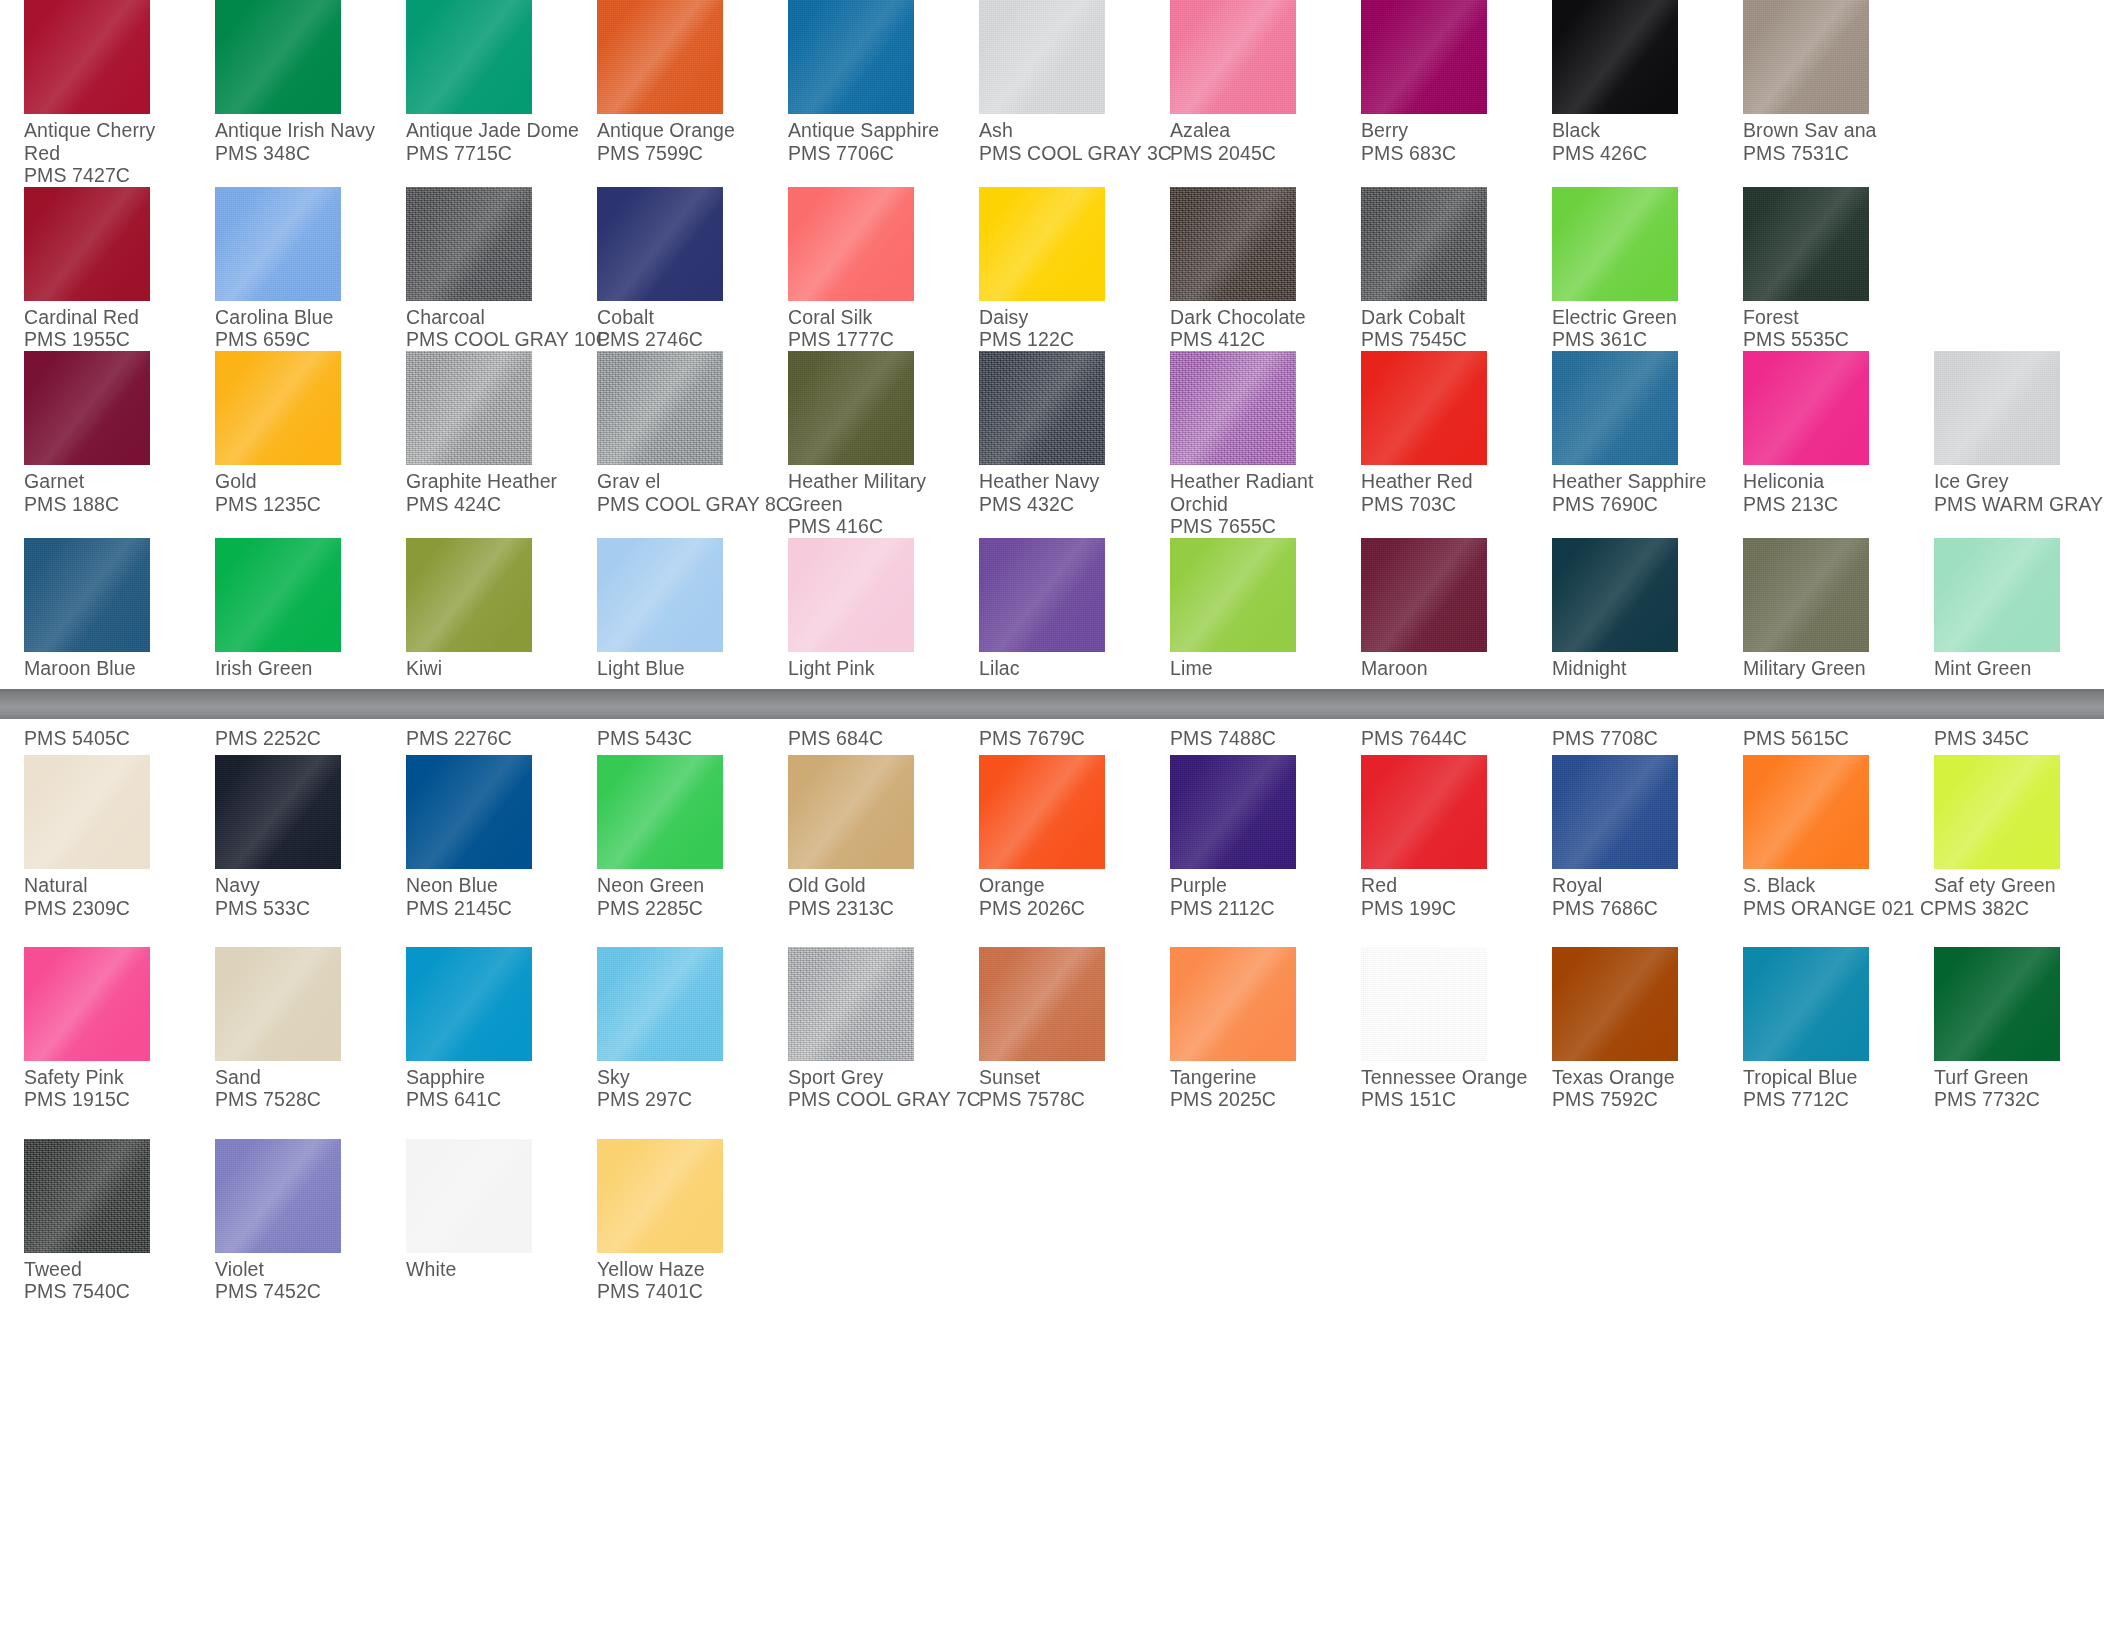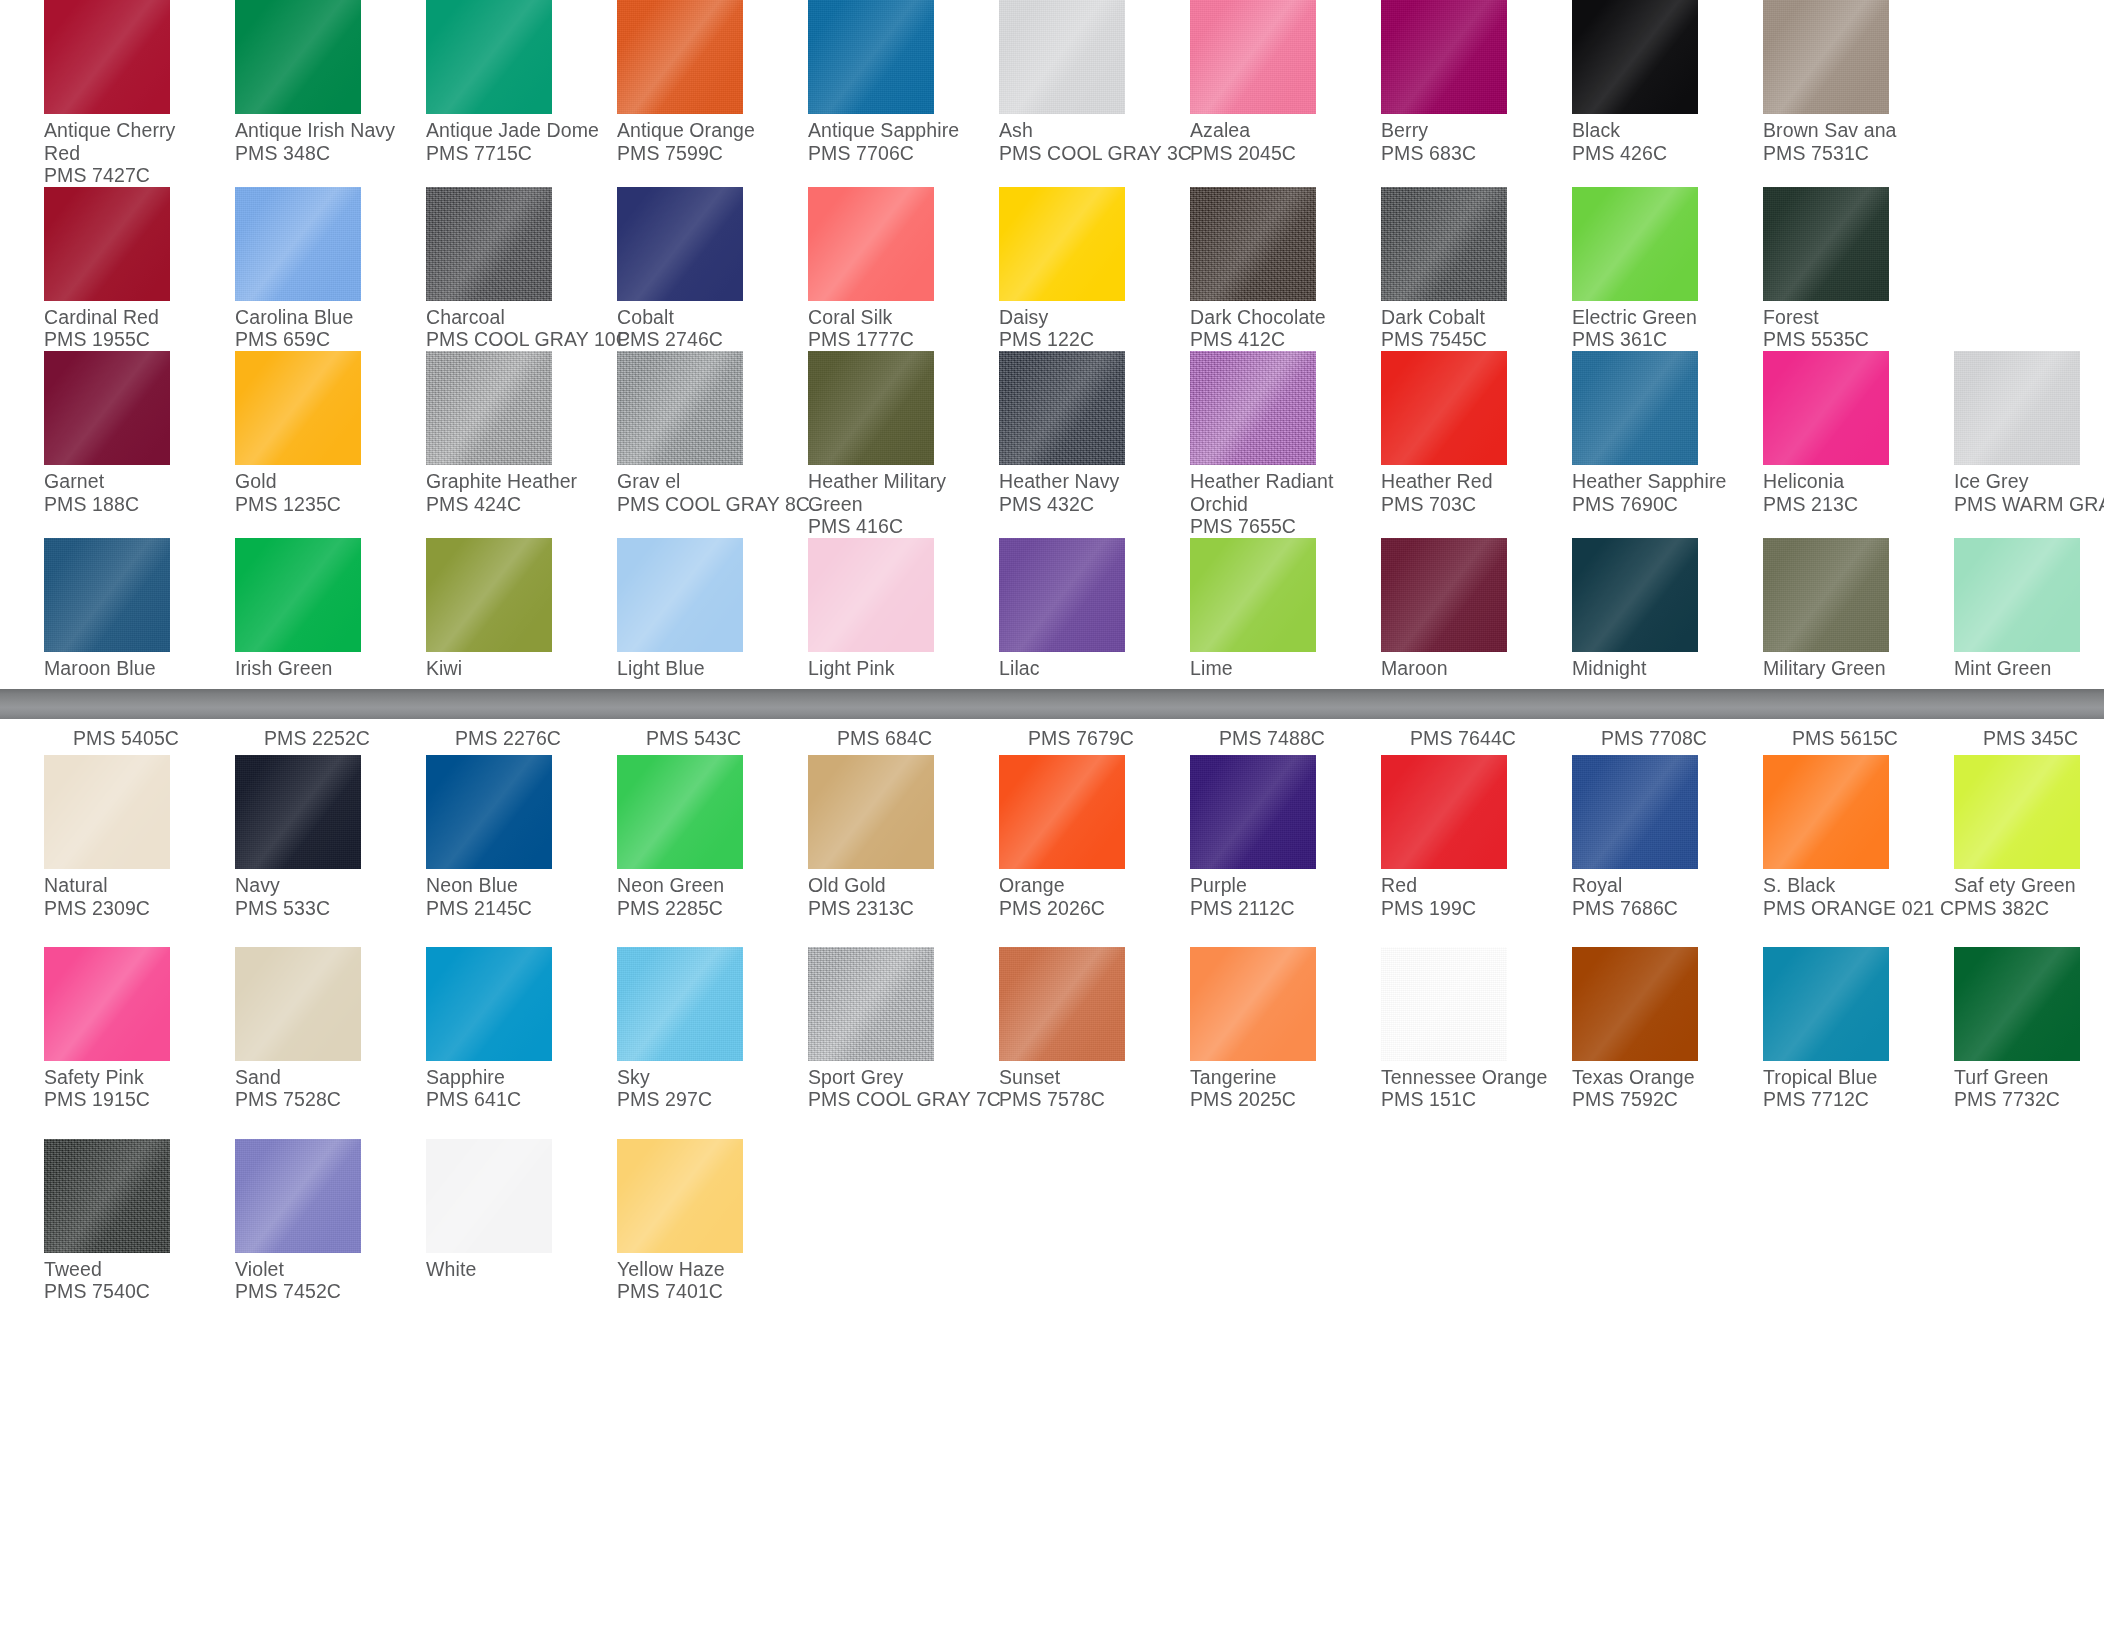--- a/index.html
+++ b/index.html
@@ -6,21 +6,21 @@
   html, body {
     margin: 0; padding: 0;
     width: 2104px; height: 1636px;
     background: #ffffff;
     font-family: "Liberation Sans", sans-serif;
     overflow: hidden;
   }
   .page { position: relative; width: 2104px; height: 1636px; overflow: hidden; }
 
   
-  .section { position: relative; width: 1768px; padding-left: 20px; }
+  .section { position: relative; width: 1768px; }
   .row {
     display: flex;
     width: 2104px;
   }
   .cell {
     width: 191px;
     flex: 0 0 191px;
     padding-left: 24px;
     position: relative;
   }
@@ -69,21 +69,21 @@
 
   
   .label {
     font-size: 19.5px;
     line-height: 22.6px;
     color: #58595b;
     white-space: nowrap;
     letter-spacing: 0.1px;
   }
   .caption { padding-top: 5px; }
-  .topcode { padding-bottom: 5px; margin-left: 29px; }
+  .topcode { padding-bottom: 5px; }
   .label.wrap { white-space: normal; width: 167px; }
 
   
   .divider {
     width: 2104px;
     height: 30px;
     background: linear-gradient(180deg,
       #6d6f71 0%,
       #7d7f81 16%,
       #8e9092 46%,

